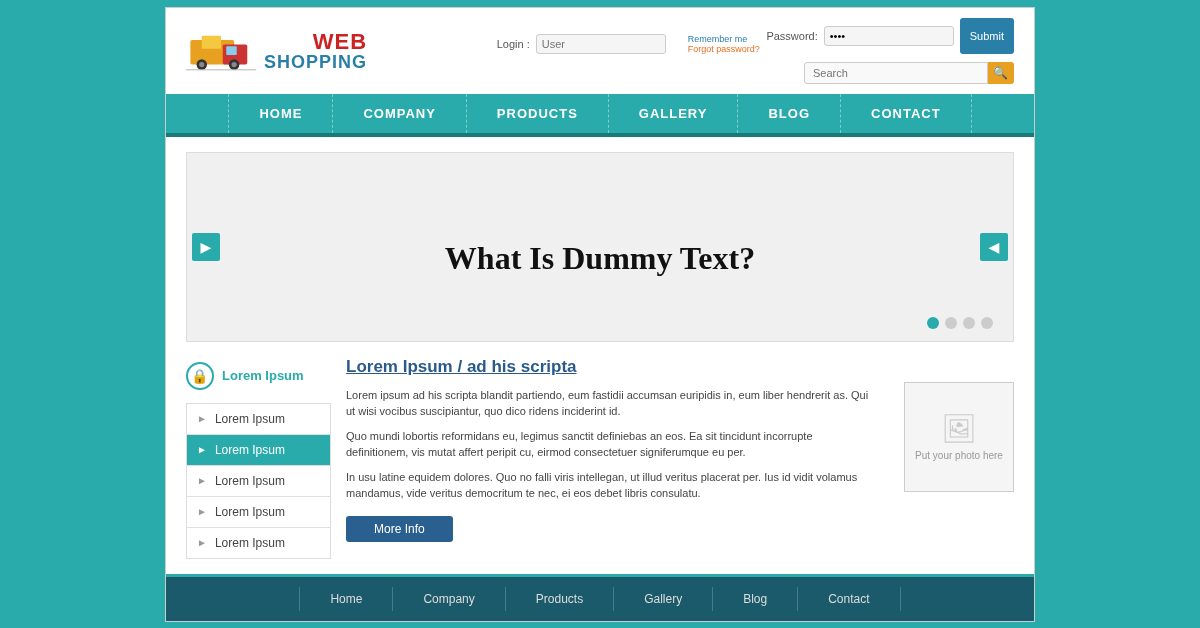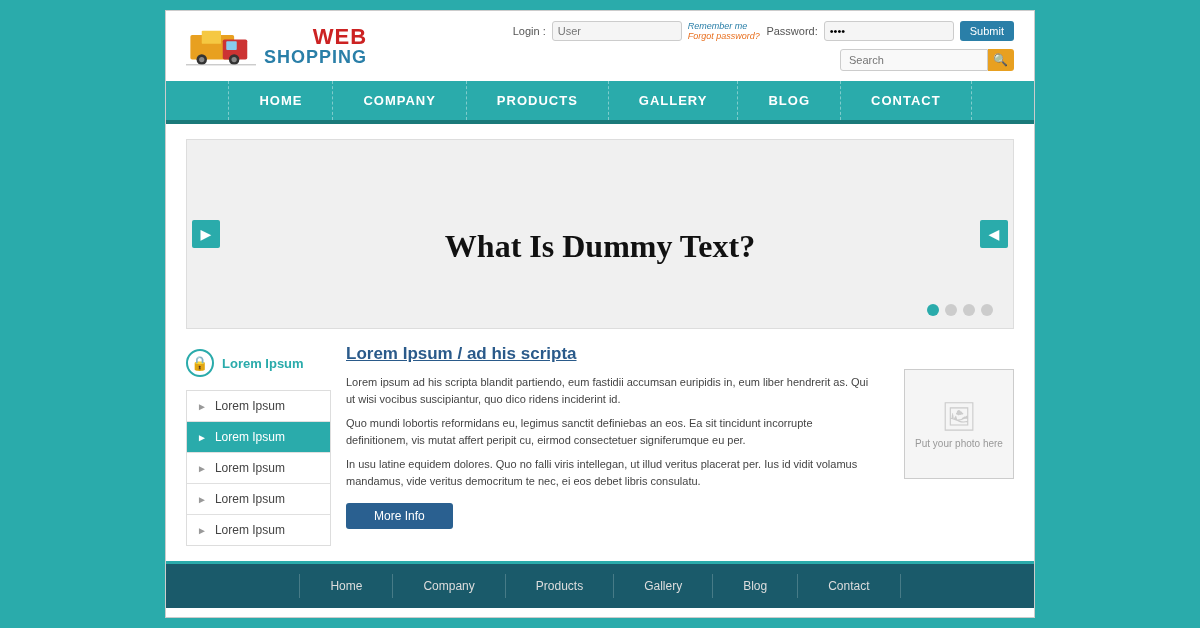--- a/index.html
+++ b/index.html
@@ -93,40 +93,39 @@
       border-radius: 3px;
       padding: 0 5px;
       font-size: 11px;
       background: #f5f5f5;
     }
     .remember-area {
       display: flex;
       flex-direction: column;
       font-size: 10px;
       color: #2a7fa8;
-      margin-left: 0;
-      font-style: italic;
+      margin-left: 16px;
     }
     .submit-btn {
       background: #2a7fa8;
       color: white;
       border: none;
       padding: 3px 10px;
       border-radius: 3px;
       font-size: 11px;
       cursor: pointer;
-      height: 20px;
+      height: 36px;
     }
     .search-bar {
       display: flex;
       align-items: center;
       margin-top: 4px;
     }
     .search-input {
-      width: 148px;
+      width: 184px;
       height: 22px;
       border: 1px solid #ccc;
       border-radius: 3px 0 0 3px;
       padding: 0 8px;
       font-size: 11px;
       background: #f9f9f9;
     }
     .search-btn {
       width: 26px;
       height: 22px;

